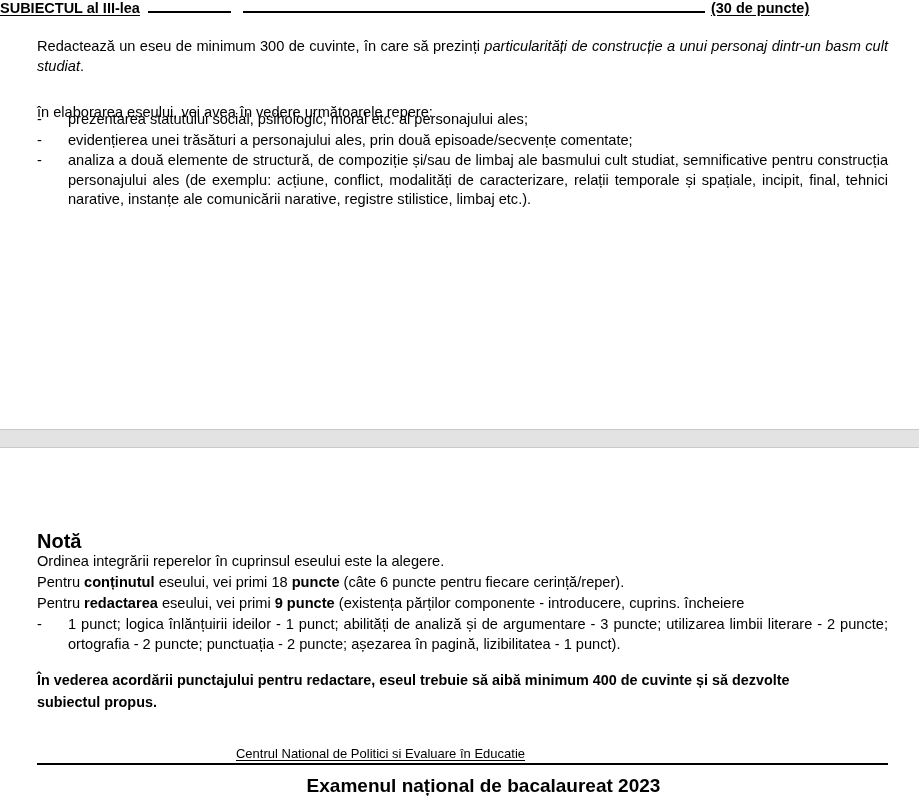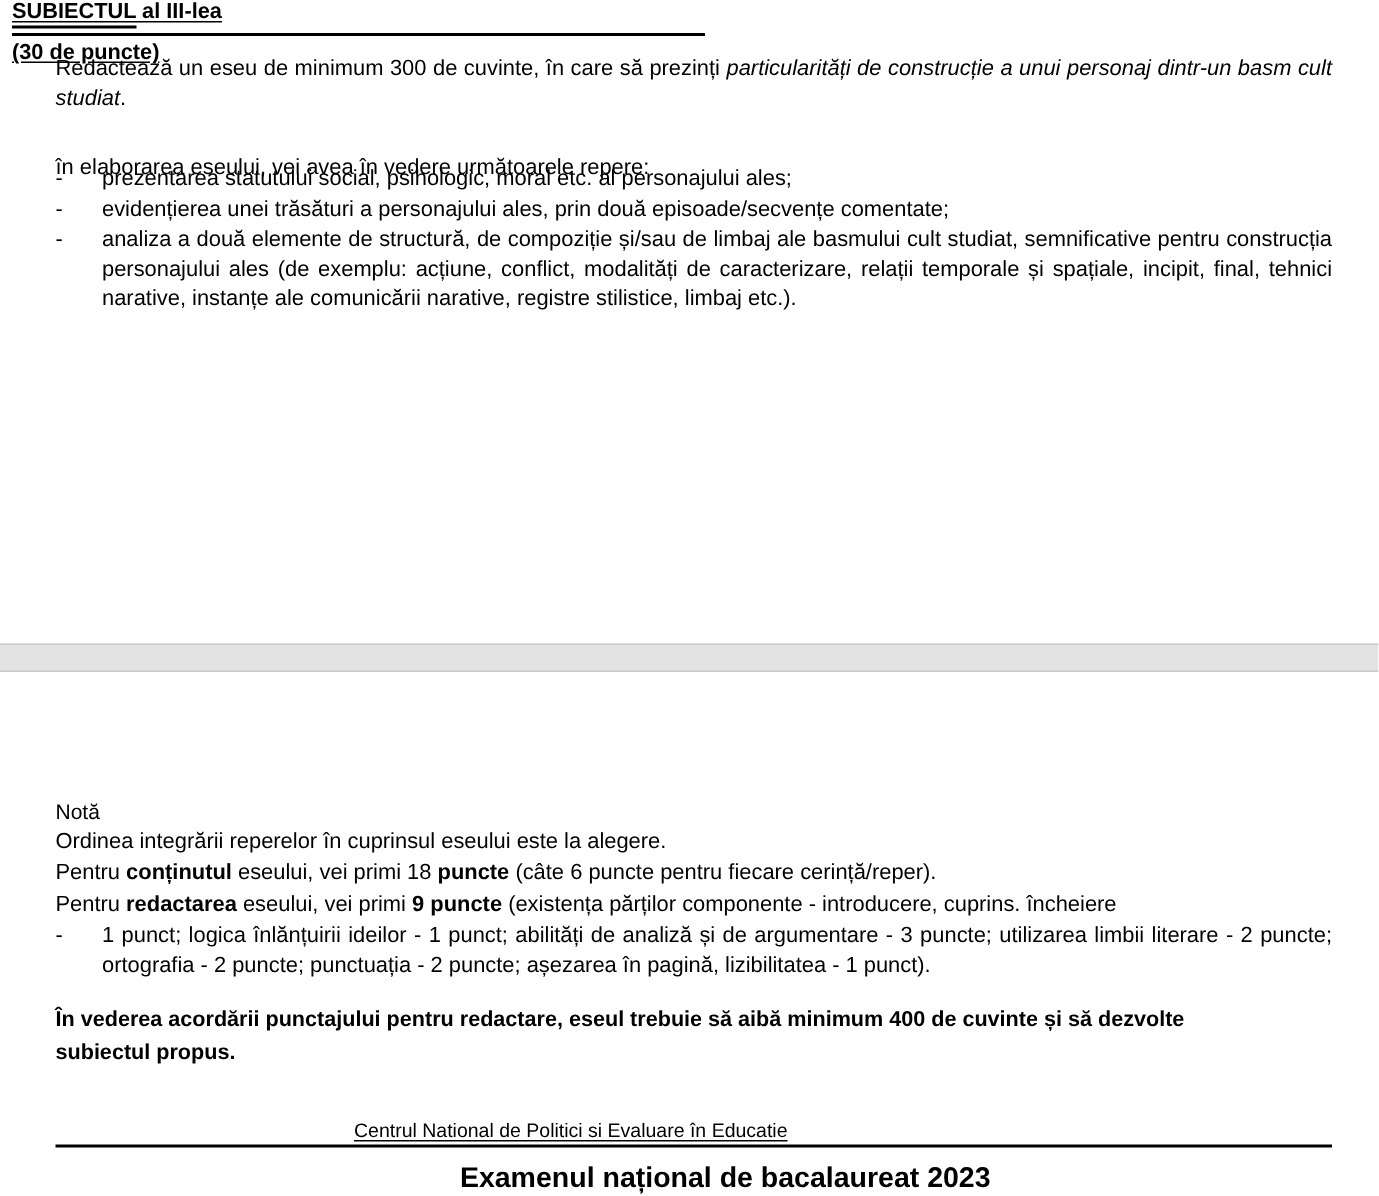--- a/index.html
+++ b/index.html
@@ -20,21 +20,20 @@
     width: 919px;
     height: 797px;
   }
   .subject-head {
     font-size: 14.5px;
     font-weight: bold;
     line-height: 17px;
     white-space: nowrap;
     display: flex;
     align-items: baseline;
-    flex-direction: column;
   }
   .subject-head .sj-title {
     text-decoration: underline;
     text-underline-offset: 2px;
   }
   .rule-short {
     display: inline-block;
     width: 83px;
     height: 0;
     border-bottom: 2.2px solid #000;
@@ -109,22 +108,22 @@
   }
 
   
   .nota-block {
     position: absolute;
     left: 37px;
     top: 531px;
     width: 851px;
   }
   .nota-title {
-    font-size: 14px;
-    font-weight: normal;
+    font-size: 20px;
+    font-weight: bold;
     line-height: 20px;
     margin: 0;
   }
   .nota-line {
     font-size: 14.6px;
     line-height: 21px;
     margin: 0;
     text-align: justify;
   }
   .nota-bullet {

